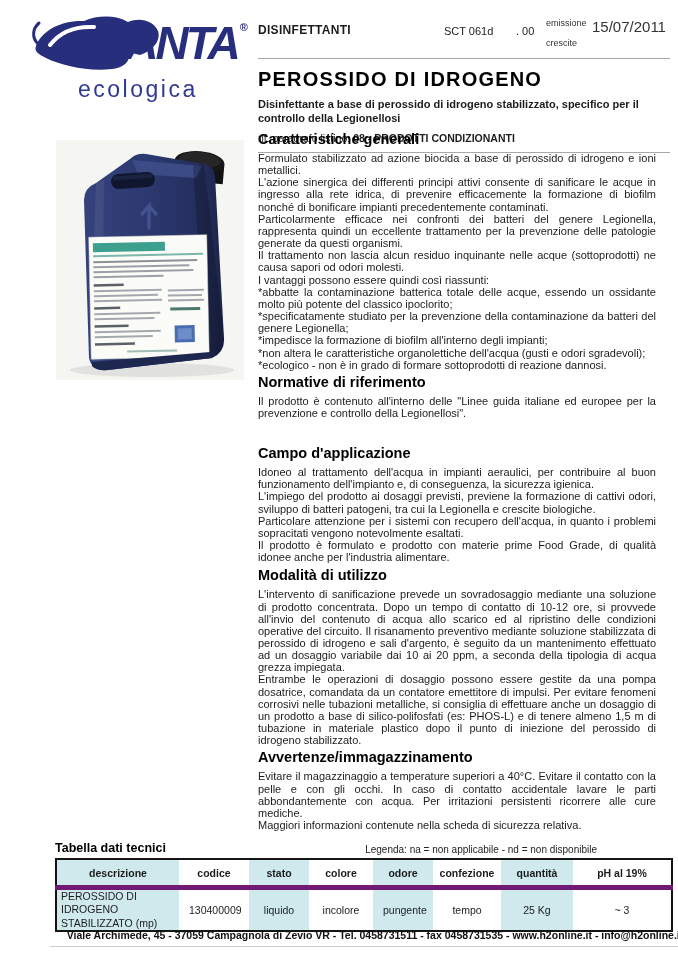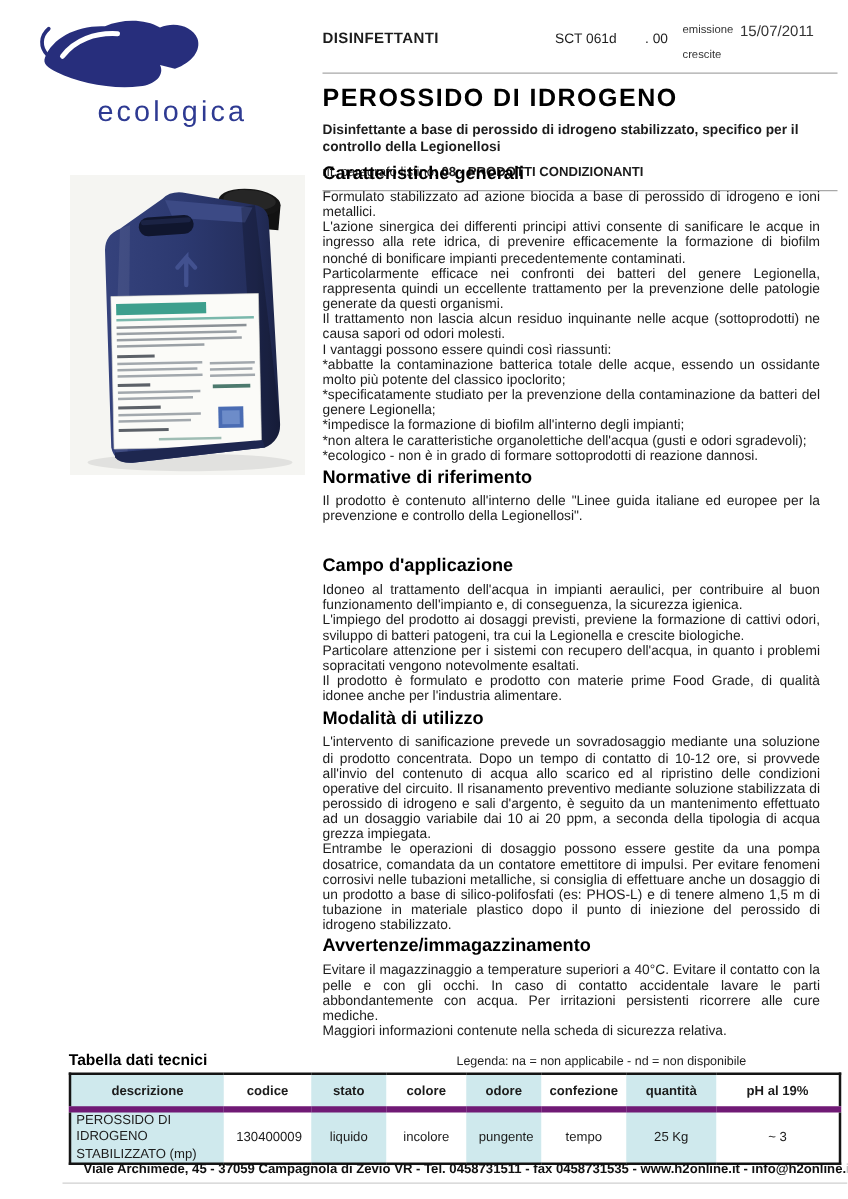--- a/index.html
+++ b/index.html
@@ -15,21 +15,21 @@
     letter-spacing:-3px;color:#272e7c;line-height:1;white-space:nowrap;
   }
   .wordmark sup{font-size:11px;font-style:normal;letter-spacing:0;vertical-align:28px;margin-left:2px;}
   .tagline{position:absolute;left:50px;top:68px;font-size:23px;color:#2e3a92;letter-spacing:2.5px;}
   .head-right{position:absolute;left:258px;top:12px;width:412px;}
   .meta-row{position:relative;height:46px;border-bottom:1px solid #a8a8a8;}
   .meta-row .category{position:absolute;left:0;top:11px;font-size:12px;font-weight:bold;letter-spacing:.3px;}
   .meta-row .doc-code{position:absolute;left:186px;top:13px;font-size:11px;}
   .meta-row .doc-rev{position:absolute;left:258px;top:13px;font-size:11px;}
   .meta-row .emis-lab{position:absolute;left:288px;top:6px;font-size:9px;color:#333;}
-  .meta-row .emis-date{position:absolute;left:334px;top:6px;font-size:12px;color:#333;}
+  .meta-row .emis-date{position:absolute;left:334px;top:6px;font-size:15px;color:#333;}
   .meta-row .rev-lab{position:absolute;left:288px;top:26px;font-size:9px;color:#333;}
   .doc-title{margin:9px 0 0 0;font-size:20px;font-weight:bold;letter-spacing:1.2px;color:#000;}
   .doc-subtitle{margin:7px 0 0 0;font-size:11px;font-weight:bold;line-height:13.5px;width:412px;}
   .ref-line{margin:7px 0 0 0;font-size:10.5px;padding-bottom:8px;border-bottom:1px solid #a8a8a8;}
   .ref-line b{margin-left:3px;}
   
   .photo{position:absolute;left:56px;top:140px;width:188px;height:240px;}
   
   .content{position:absolute;left:258px;top:131px;width:398px;}
   .content h2{font-size:14.5px;font-weight:bold;color:#000;margin:0 0 5px 0;line-height:16px;}
@@ -62,20 +62,21 @@
 <div class="page">
 
   <div class="logo-block">
     <svg class="ray-svg" width="150" height="70" viewBox="0 0 150 70">
       <path d="M10,30 C4,24 4,15 11,9" stroke="#272e7c" stroke-width="3" fill="none" stroke-linecap="round"></path>
       <path d="M8,32 C14,16 34,6 56,7 C70,1 88,1 100,8 C112,3 126,7 130,17
                C133,26 126,36 112,41 L100,38 C104,46 96,54 84,55
                C62,58 34,52 18,44 C10,40 6,37 8,32 Z" fill="#272e7c"></path>
       <path d="M22,31 C32,18 48,12 66,13" stroke="#ffffff" stroke-width="4" fill="none" stroke-linecap="round"></path>
     </svg>
+    <div class="wordmark"><span>MANTA</span><sup>®</sup></div>
     <div class="tagline">ecologica</div>
   </div>
 
   <div class="head-right">
     <div class="meta-row">
       <span class="category">DISINFETTANTI</span>
       <span class="doc-code">SCT 061d</span>
       <span class="doc-rev">. 00</span>
       <span class="emis-lab">emissione</span>
       <span class="emis-date">15/07/2011</span>

